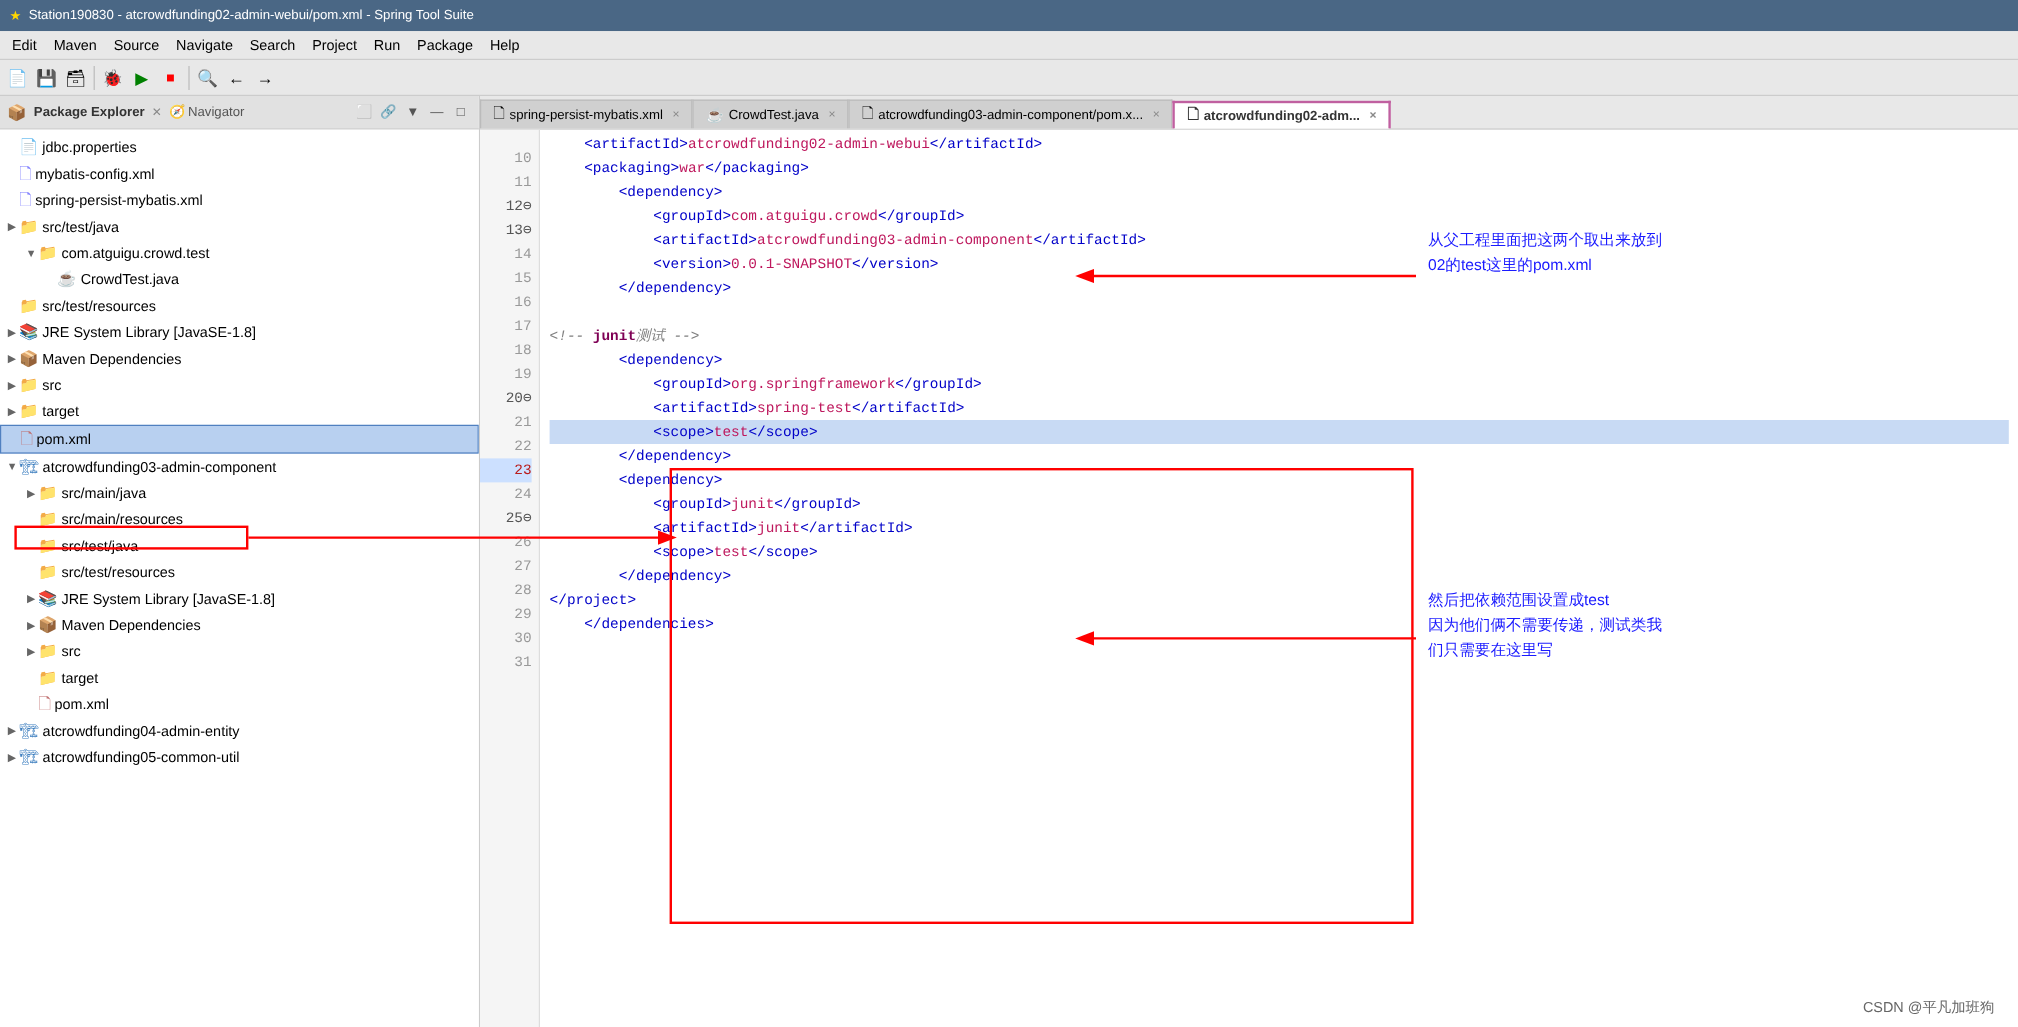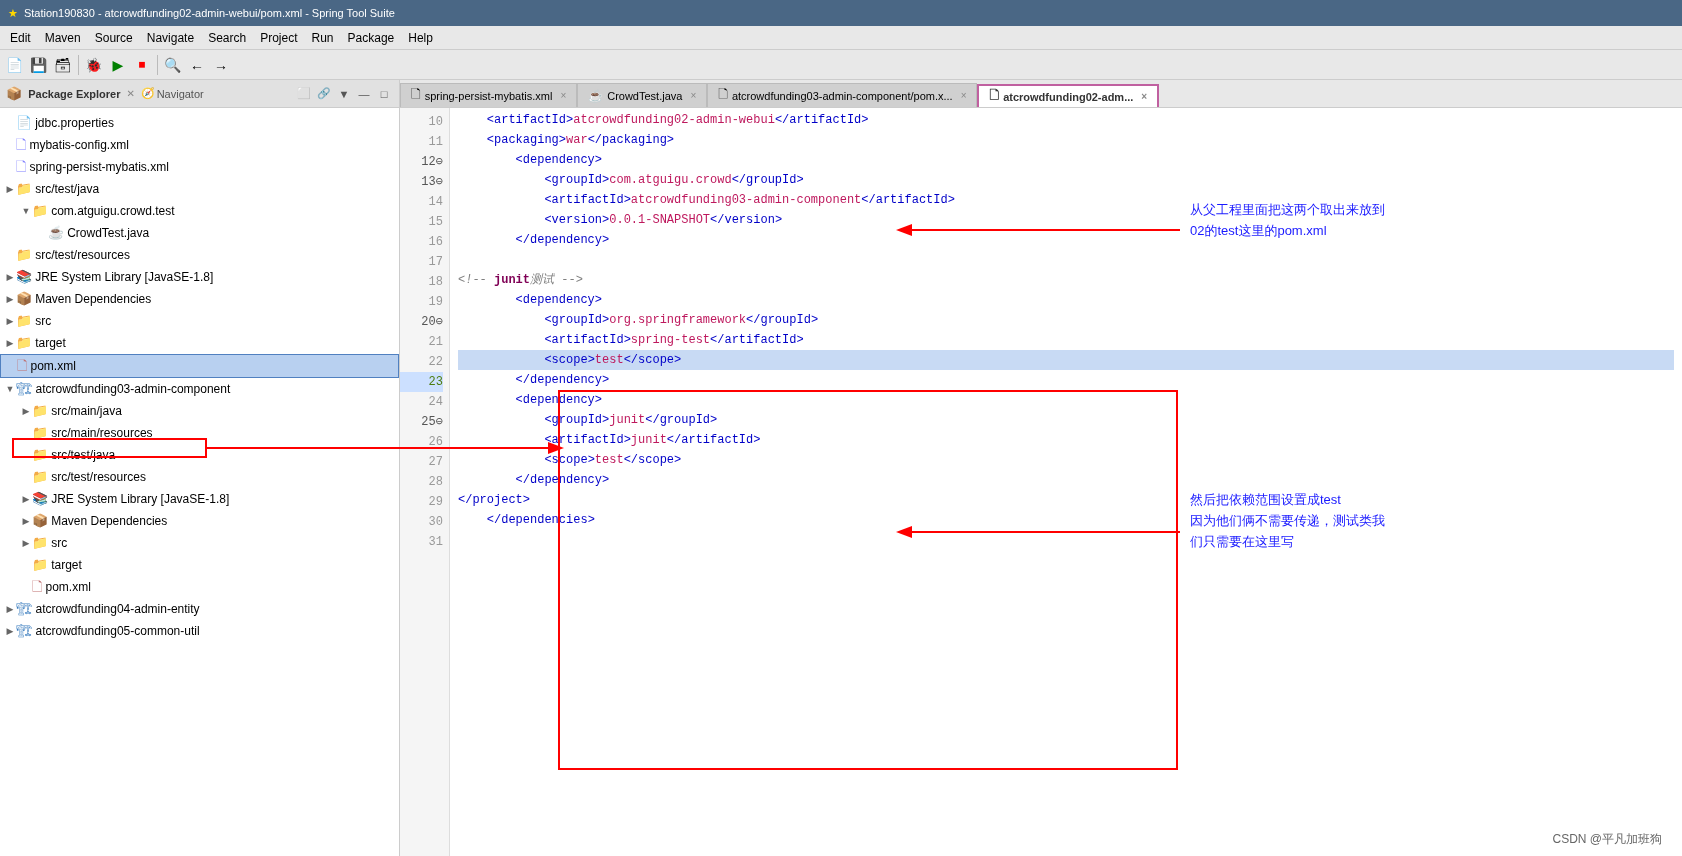--- a/index.html
+++ b/index.html
@@ -189,29 +189,29 @@
       width: 50px;
       background: #f5f5f5;
       border-right: 1px solid #ddd;
       text-align: right;
       padding-right: 6px;
       font-family: 'Courier New', monospace;
       font-size: 12px;
       color: #999;
       overflow: hidden;
       line-height: 20px;
-      padding-top: 4px;
+      padding-top: 14px;
     }
     .line-num {
       display: block;
       height: 20px;
       line-height: 20px;
     }
     .line-num.fold-marker { color: #555; }
-    .line-num.current { background: #cce0ff; color: #4d7c0f; }
+    .line-num.current { background: #cce0ff; color: #b91c1c; }
     #code-content {
       flex: 1;
       font-family: 'Courier New', monospace;
       font-size: 12px;
       overflow: auto;
       padding: 2px 8px;
       line-height: 20px;
     }
     .code-line {
       display: block;
@@ -564,21 +564,21 @@
 
     <line x1="207" y1="448" x2="560" y2="448" stroke="red" stroke-width="2" marker-end="url(#arrowhead-red)"></line>
 
     <line x1="1180" y1="230" x2="900" y2="230" stroke="red" stroke-width="2" marker-end="url(#arrowhead-red)"></line>
 
     <line x1="1180" y1="532" x2="900" y2="532" stroke="red" stroke-width="2" marker-end="url(#arrowhead-red)"></line>
   </svg>
 
   <div style="
     position:absolute;
-    left:1190px; top:200px;
+    left:1190px; top:190px;
     width:340px;
     font-size:13px;
     color:#1a1aff;
     line-height:1.6;
     pointer-events:none;
   ">
     从父工程里面把这两个取出来放到<br>02的test这里的pom.xml
   </div>
 
   <div style="

